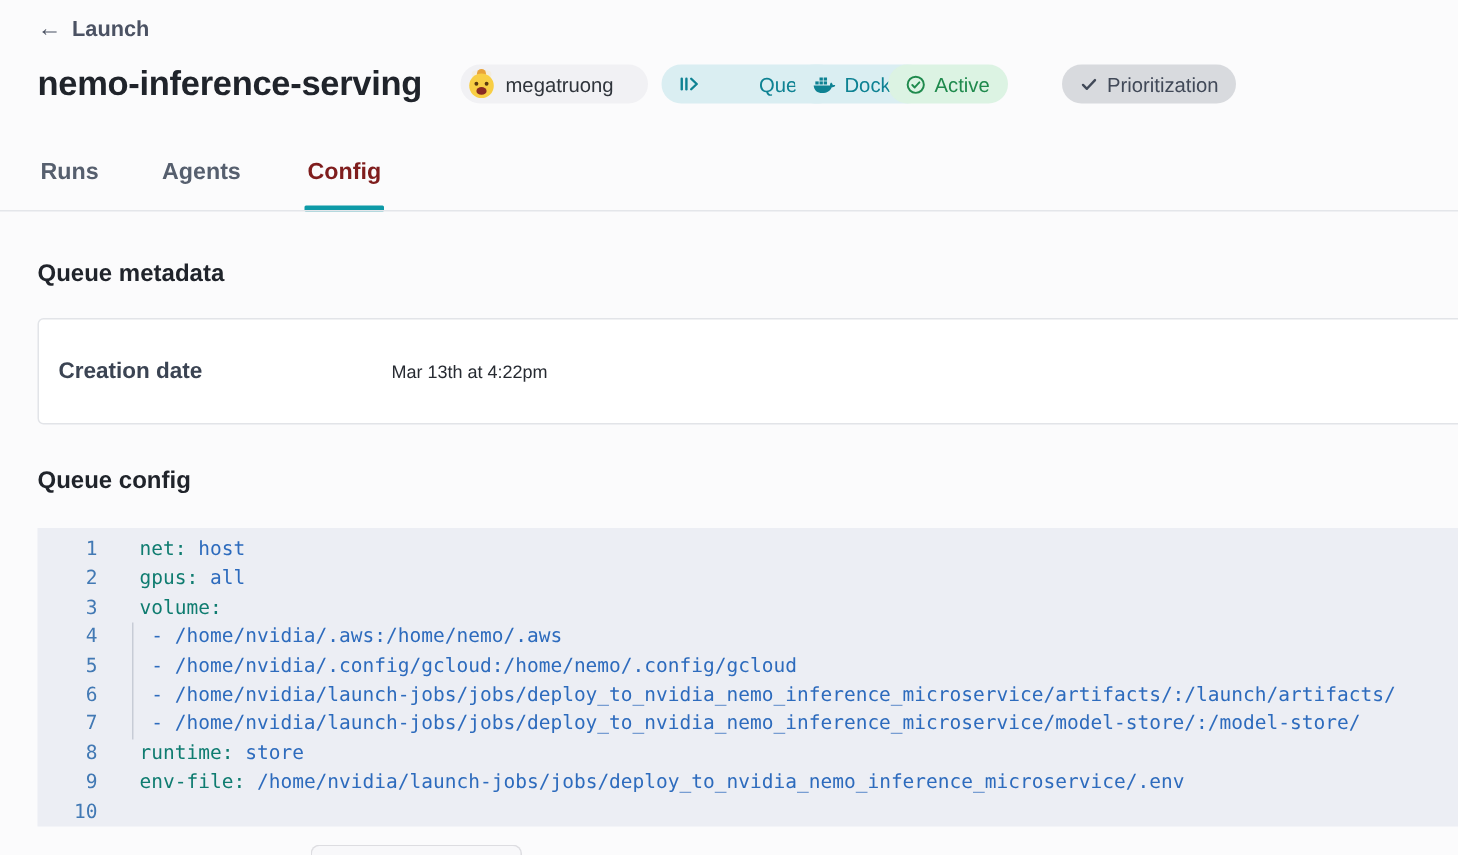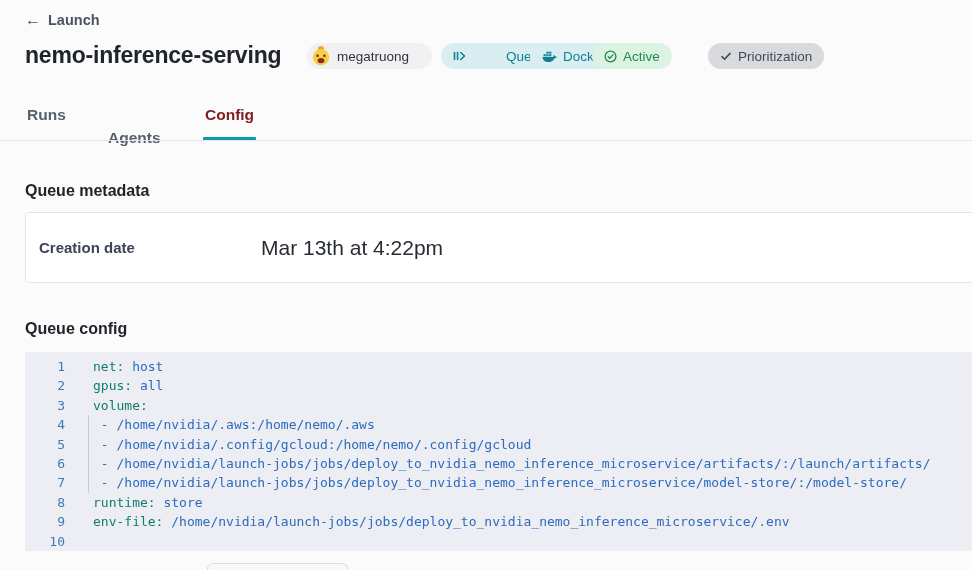--- a/index.html
+++ b/index.html
@@ -27,34 +27,34 @@
   .pill-docker { left:530px; }
   .pill-green { left:592px; background:#dcf3e3; color:#1f8a4d; }
   .pill-gray  { left:708px; background:#d8dade; color:#414958; }
 
   .emoji-face { width:20px; height:20px; flex:0 0 20px; }
 
   
   .tabs-border { position:absolute; left:0; right:0; top:140px; height:1px; background:#e4e6ea; }
   .tab { position:absolute; top:106px; font-size:15.5px; font-weight:600; color:#565f6e; cursor:pointer; }
   .tab-runs { left:27px; }
-  .tab-agents { left:108px;margin-top:23px; }
+  .tab-agents { left:108px; }
   .tab-config { left:205px; color:#7f1d1d; }
   .tab-underline { position:absolute; left:203px; top:137px; width:53px; height:4px; background:#0e9aa7; border-radius:1px; }
 
   
-  .section-heading { position:absolute; left:25px; font-size:16px; font-weight:700; color:#20242b;margin-top:8px; }
+  .section-heading { position:absolute; left:25px; font-size:16px; font-weight:700; color:#20242b; }
   .heading-metadata { top:174px; }
   .heading-config { top:312px; }
 
   .meta-card { position:absolute; left:25px; top:212px; width:980px; height:71px;
     background:#ffffff; border:1px solid #e2e4e8; border-radius:4px; }
   .meta-row { position:absolute; left:13px; top:0; right:0; height:100%; display:flex; align-items:center; }
   .meta-label { width:222px; font-size:15px; font-weight:700; color:#3b4453; }
-  .meta-value { font-size:21px; color:#272b32; }
+  .meta-value { font-size:12px; color:#272b32; }
 
   
   .code-block { position:absolute; left:25px; top:352px; width:980px; height:199px;
     background:#eceef4; padding:5px 0; font-family:"DejaVu Sans Mono","Liberation Mono",monospace;
     font-size:13px; line-height:19.4px; }
   .code-line { display:flex; height:19.4px; white-space:pre; }
   .line-number { width:40px; text-align:right; color:#4279b4; flex:0 0 40px; user-select:none; }
   .code-text { padding-left:28px; white-space:pre; }
   .tok-key { color:#0f7c70; }
   .tok-val { color:#2d6bbd; }

